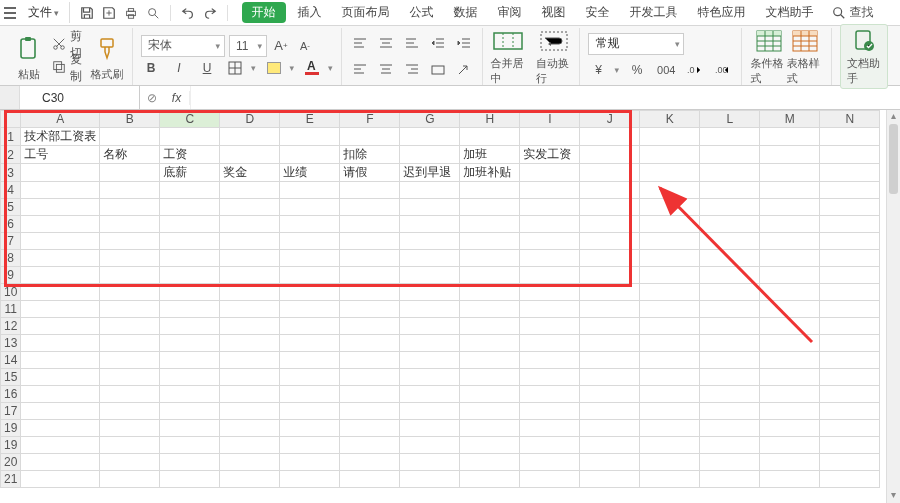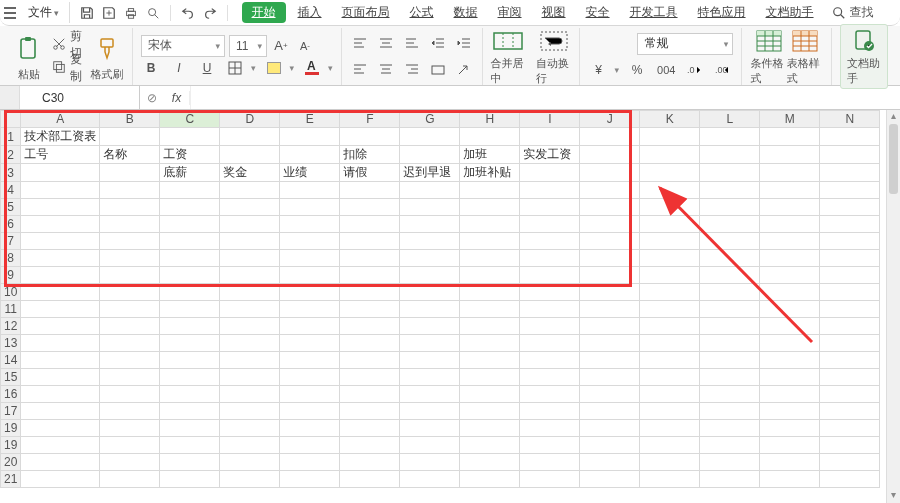--- a/index.html
+++ b/index.html
@@ -7,21 +7,20 @@
     width: 900px; height: 503px; overflow: hidden;
     font-family: "Microsoft YaHei", "SimSun", Arial, sans-serif;
     font-size: 12px; color: #333; background: #fff;
   }
 
   
   .menubar {
     height: 26px; display: flex; align-items: center;
     background: #fff; border-bottom: 1px solid #d7d7d7;
     padding-left: 4px;
-    border-radius: 9px;
   }
   .menubar .hamburger {
     width: 18px; height: 18px; display: flex; flex-direction: column;
     justify-content: center; gap: 3px; margin-right: 4px;
   }
   .menubar .hamburger span {
     display: block; height: 2px; width: 12px; background: #666;
   }
   .menubar .file-btn {
     padding: 2px 10px 2px 2px; border-right: 1px solid #ddd;
@@ -38,21 +37,21 @@
     justify-content: center; color: #666; border-radius: 2px;
   }
   .qa-icons .sep {
     width: 1px; height: 16px; background: #e0e0e0; margin: 0 4px;
   }
   .menubar .tabs {
     display: flex; align-items: stretch; height: 100%;
   }
   .menubar .tabs .tab {
     padding: 0 10px; display: flex; align-items: center;
-    cursor: pointer; color: #444; text-decoration: underline;
+    cursor: pointer; color: #444;
   }
   .menubar .tabs .tab.active {
     background: #2fa84f; color: #fff; border-radius: 4px;
     margin: 2px 2px; padding: 0 10px;
   }
   .menubar .search {
     display: flex; align-items: center; gap: 4px; padding: 0 8px; color: #555;
   }
 
   
@@ -413,21 +412,21 @@
             <rect x="2" y="2" width="26" height="18" fill="none" stroke="#555" stroke-dasharray="2 2"></rect>
             <path stroke="#555" d="M6 8h14a3 3 0 0 1 0 6h-8"></path>
             <path fill="#555" d="M12 12l-3 2 3 2z"></path>
           </svg>
       </div>
       <span class="lbl">自动换行</span>
     </div>
   </div>
 
   <div class="group">
-    <div class="vcol" style="align-items:flex-end;gap:4px">
+    <div class="vcol" style="align-items:flex-start;gap:4px">
       <div class="select" style="min-width:96px">
         <span>常规</span>
         <span class="caret">▾</span>
       </div>
       <div class="btnrow" style="gap:8px">
         <span class="iconbtn">¥</span>
           <span class="dropcaret">▾</span>
         <span class="iconbtn">%</span>
         <span class="iconbtn" style="font-size:11px">004</span>
         <span class="iconbtn">

